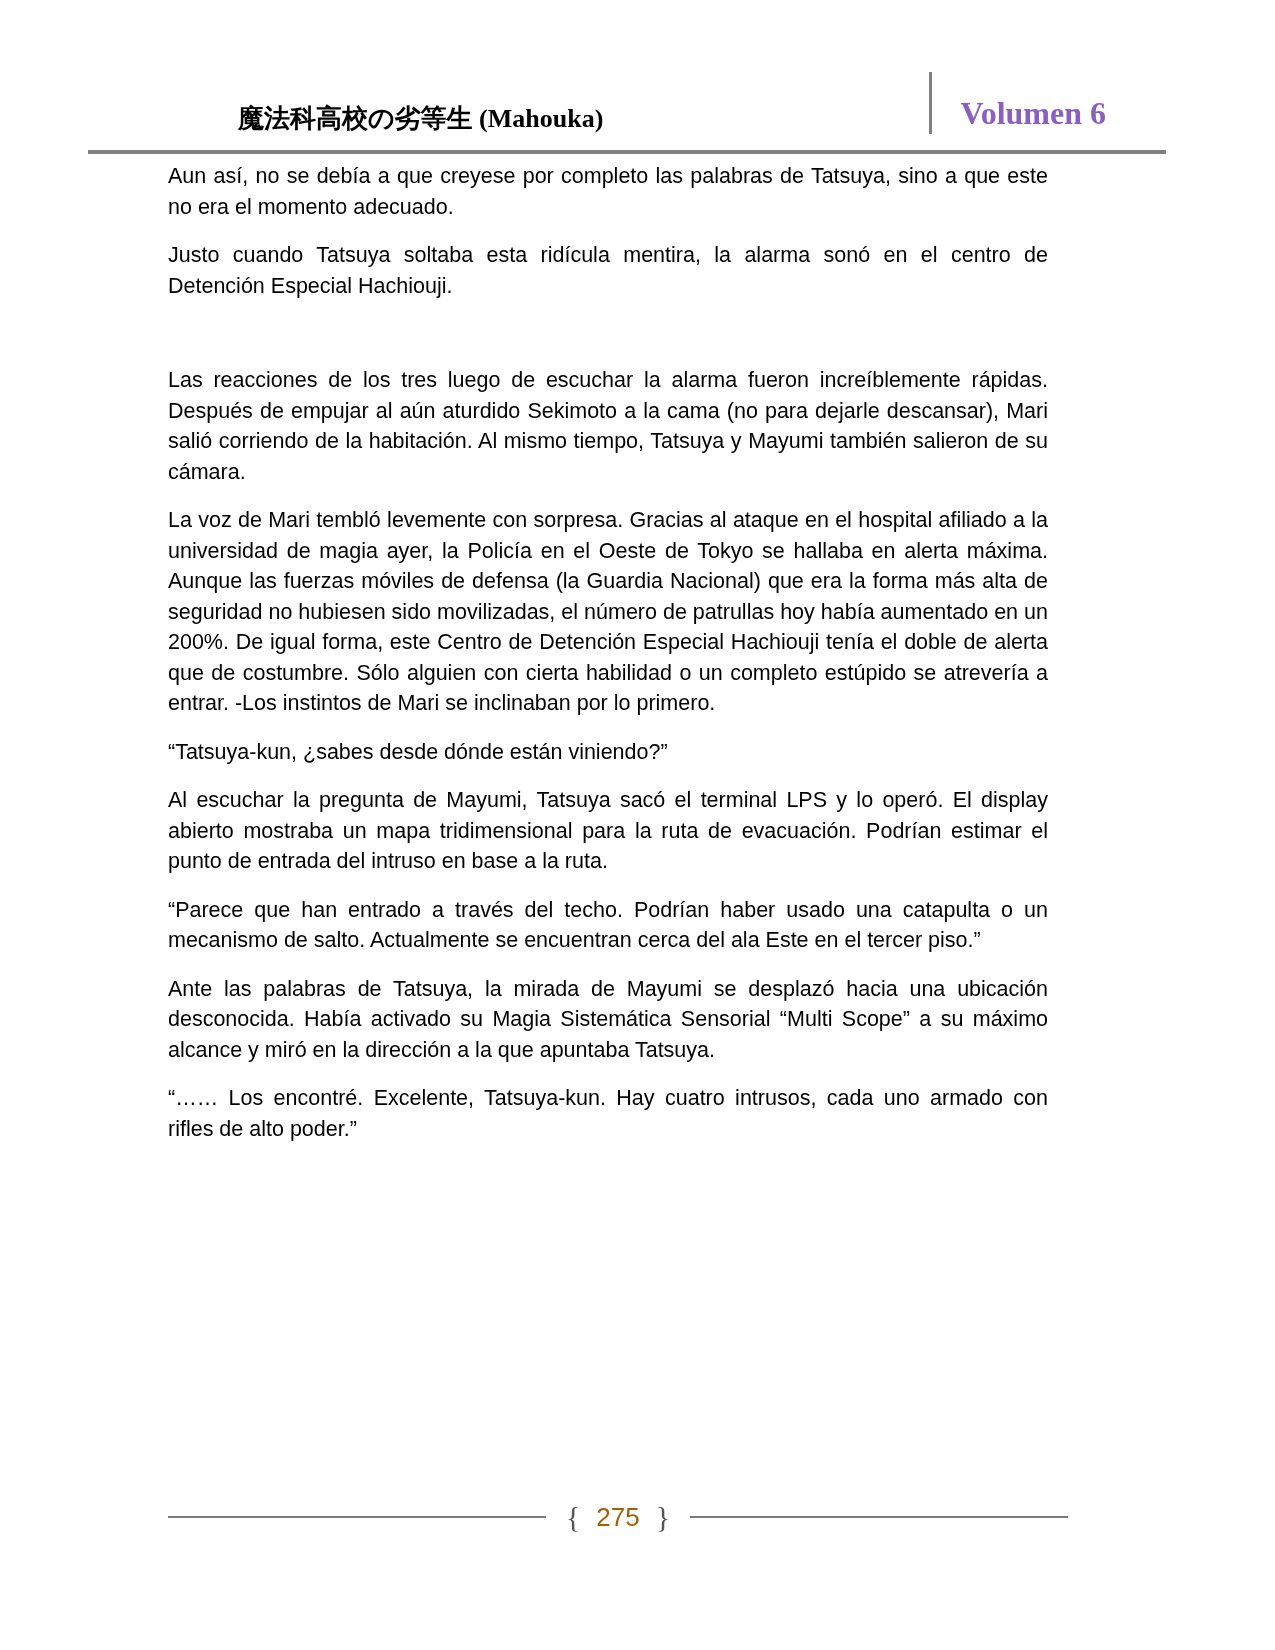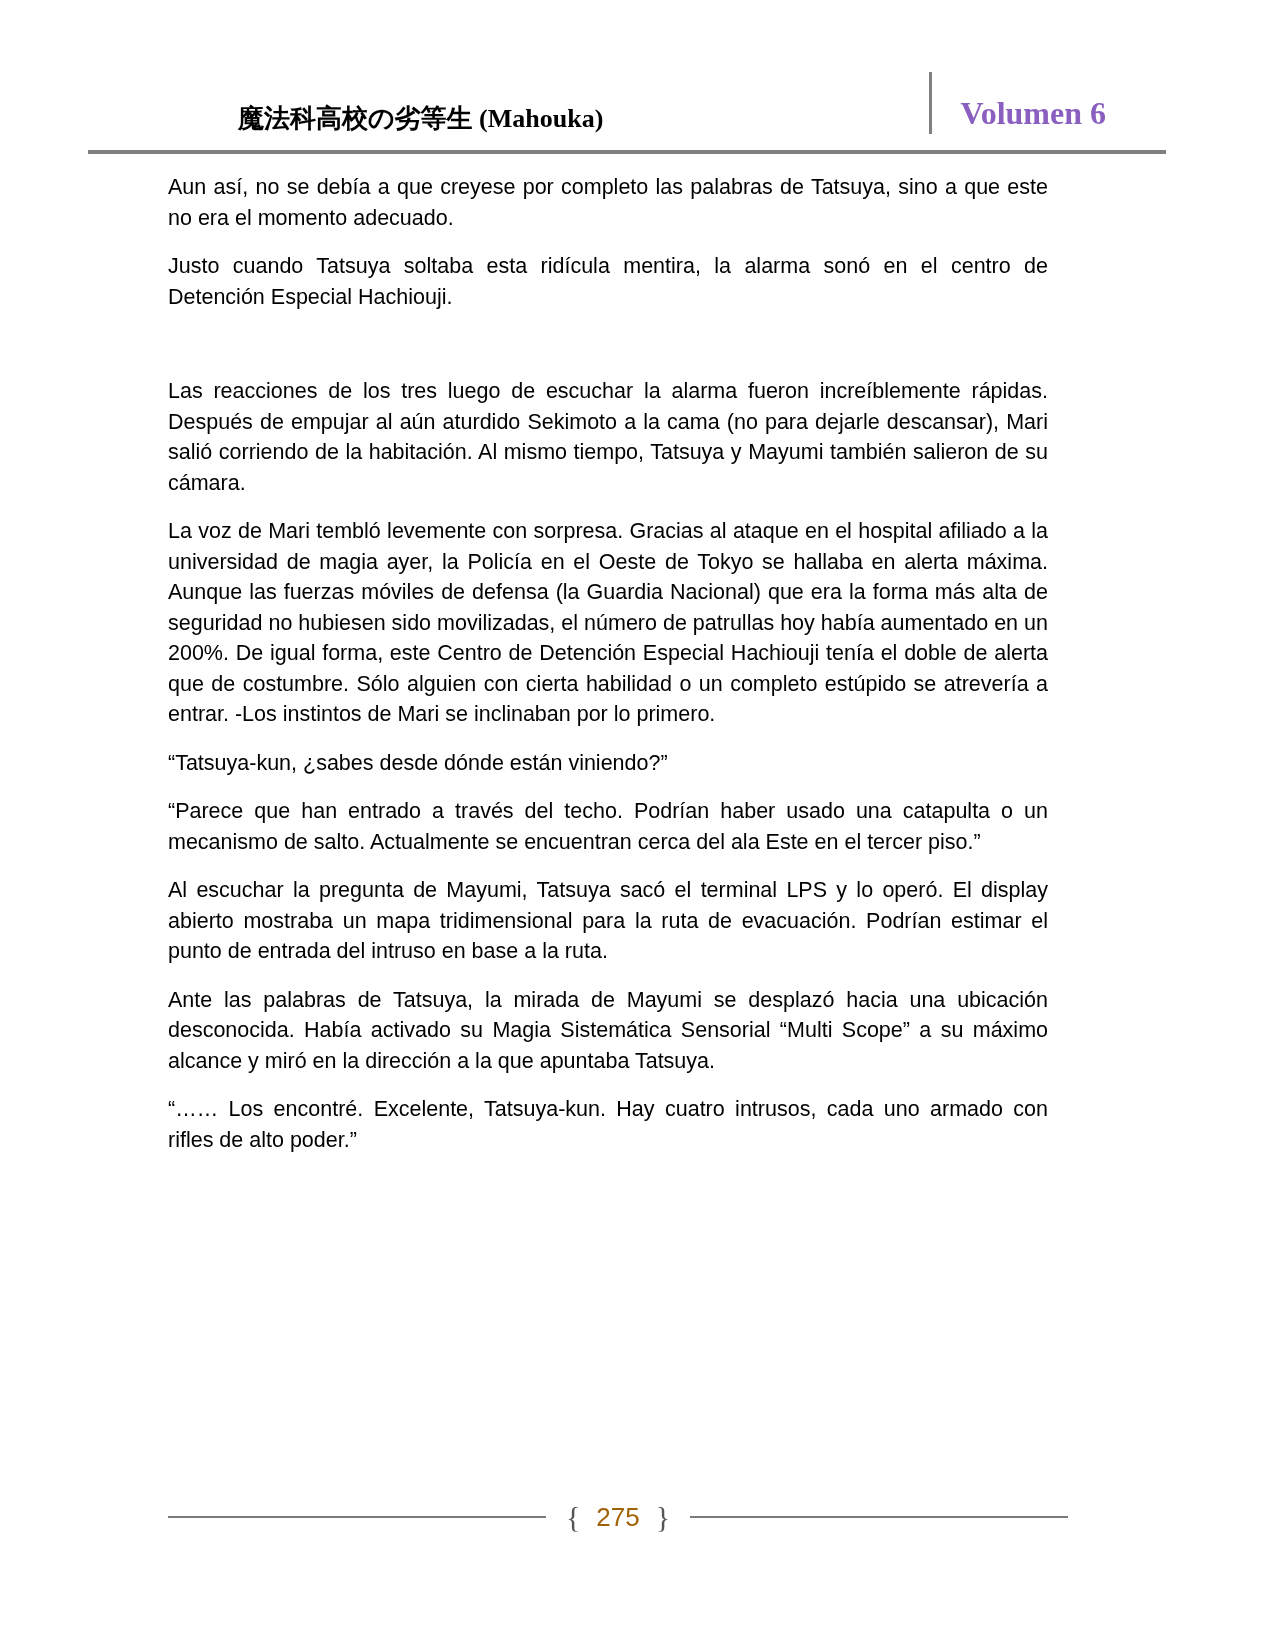--- a/index.html
+++ b/index.html
@@ -72,21 +72,21 @@
     left: 0;
     bottom: 0;
     width: 1078px;
     height: 4px;
     background: #808080;
   }
 
   
   .content {
     position: absolute;
-    top: 172px;
+    top: 161px;
     left: 168px;
     width: 880px;
   }
   .para {
     font-size: 21.5px;
     line-height: 30.5px;
     text-align: justify;
     margin: 0 0 18px 0;
     color: #000000;
   }
@@ -144,22 +144,22 @@
     </div>
     <div class="header-rule"></div>
   </div>
 
   <div class="content">
     <p class="para">Aun así, no se debía a que creyese por completo las palabras de Tatsuya, sino a que este no era el momento adecuado.</p>
     <p class="para gap-after">Justo cuando Tatsuya soltaba esta ridícula mentira, la alarma sonó en el centro de Detención Especial Hachiouji.</p>
     <p class="para">Las reacciones de los tres luego de escuchar la alarma fueron increíblemente rápidas. Después de empujar al aún aturdido Sekimoto a la cama (no para dejarle descansar), Mari salió corriendo de la habitación. Al mismo tiempo, Tatsuya y Mayumi también salieron de su cámara.</p>
     <p class="para">La voz de Mari tembló levemente con sorpresa. Gracias al ataque en el hospital afiliado a la universidad de magia ayer, la Policía en el Oeste de Tokyo se hallaba en alerta máxima. Aunque las fuerzas móviles de defensa (la Guardia Nacional) que era la forma más alta de seguridad no hubiesen sido movilizadas, el número de patrullas hoy había aumentado en un 200%. De igual forma, este Centro de Detención Especial Hachiouji tenía el doble de alerta que de costumbre. Sólo alguien con cierta habilidad o un completo estúpido se atrevería a entrar. -Los instintos de Mari se inclinaban por lo primero.</p>
     <p class="para">“Tatsuya-kun, ¿sabes desde dónde están viniendo?”</p>
+    <p class="para">Al escuchar la pregunta de Mayumi, Tatsuya sacó el terminal LPS y lo operó. El display abierto mostraba un mapa tridimensional para la ruta de evacuación. Podrían estimar el punto de entrada del intruso en base a la ruta.</p>
     <p class="para">“Parece que han entrado a través del techo. Podrían haber usado una catapulta o un mecanismo de salto. Actualmente se encuentran cerca del ala Este en el tercer piso.”</p>
-    <p class="para">Al escuchar la pregunta de Mayumi, Tatsuya sacó el terminal LPS y lo operó. El display abierto mostraba un mapa tridimensional para la ruta de evacuación. Podrían estimar el punto de entrada del intruso en base a la ruta.</p>
     <p class="para">Ante las palabras de Tatsuya, la mirada de Mayumi se desplazó hacia una ubicación desconocida. Había activado su Magia Sistemática Sensorial “Multi Scope” a su máximo alcance y miró en la dirección a la que apuntaba Tatsuya.</p>
     <p class="para">“…… Los encontré. Excelente, Tatsuya-kun. Hay cuatro intrusos, cada uno armado con rifles de alto poder.”</p>
   </div>
 
   <div class="footer">
     <div class="footer-rule"></div>
     <div class="footer-pagebox">
       <span class="brace">{</span>
       <span class="page-number">275</span>
       <span class="brace">}</span>

